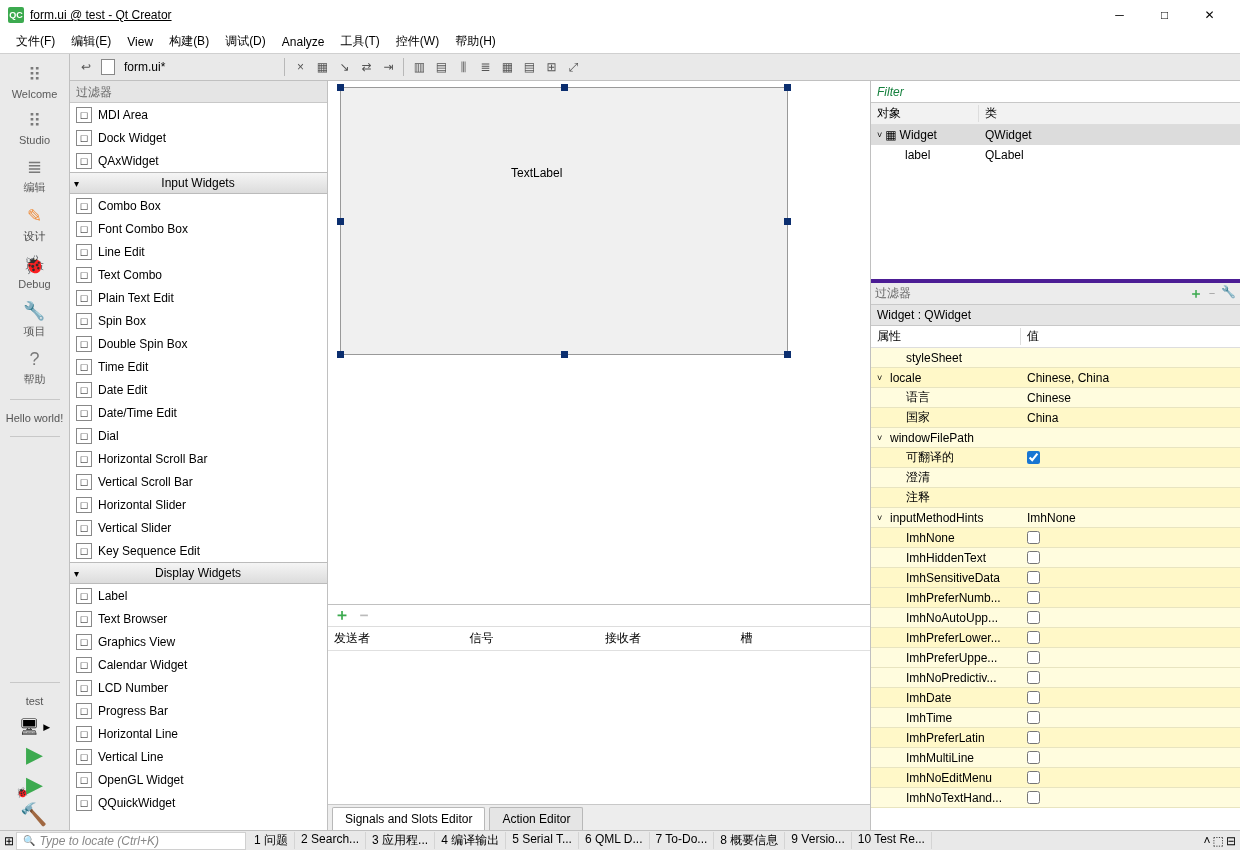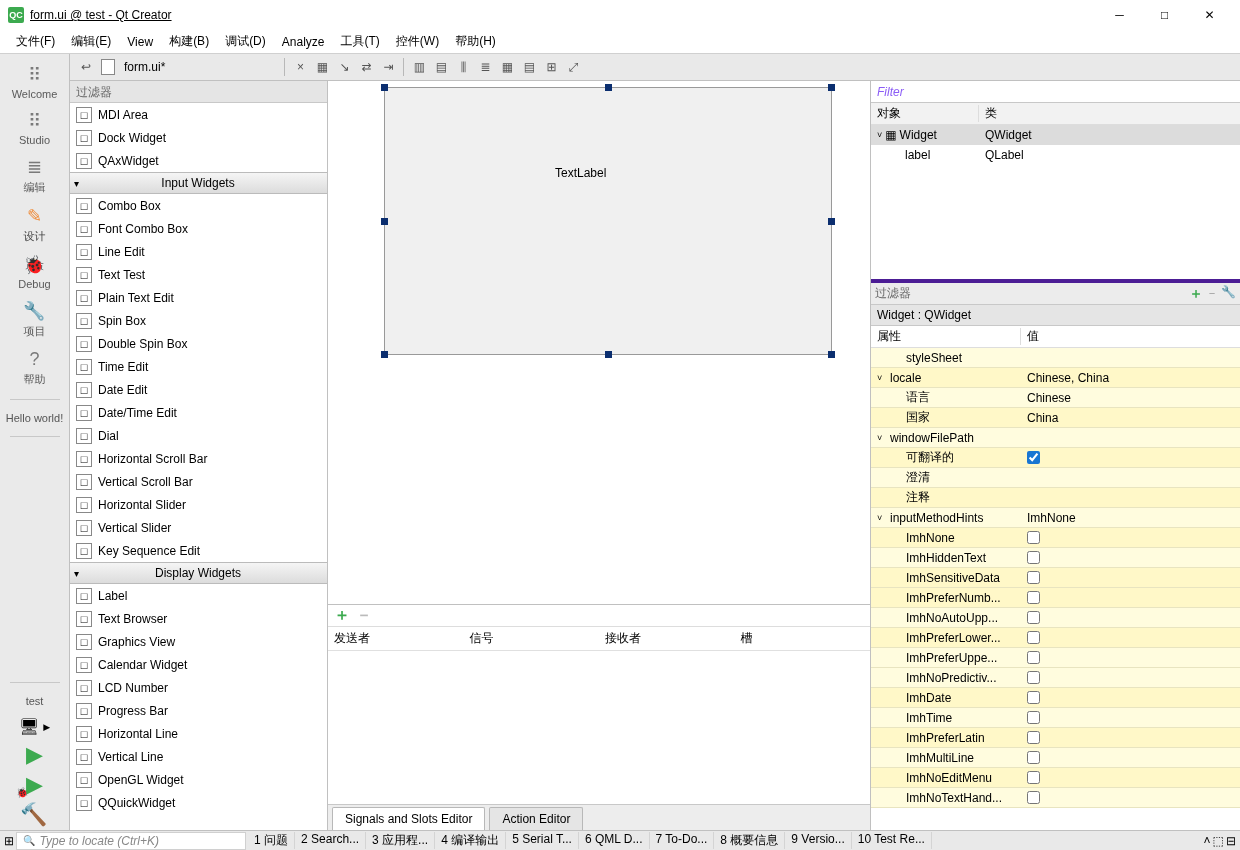--- a/index.html
+++ b/index.html
@@ -46,41 +46,41 @@
 .wb-scroll { flex:1; overflow-y:auto; }
 .wb-cat { background: linear-gradient(#f5f5f5,#dcdcdc); border:1px solid #bbb; border-left:none; border-right:none; height:22px; display:flex; align-items:center; padding-left:4px; font-weight:normal; }
 .wb-cat::before { content:"▾"; margin-right:6px; font-size:10px; }
 .wb-cat .cat-title { flex:1; text-align:center; margin-left:-16px; }
 .wb-item { height:23px; display:flex; align-items:center; padding-left:6px; gap:6px; cursor:pointer; }
 .wb-item .wi-icon { width:16px; height:16px; display:inline-flex; align-items:center; justify-content:center; font-size:11px; }
 
 
 .canvas-wrap { flex:1; display:flex; flex-direction:column; background:#eee; } 
 .canvas-scroll { flex:1; overflow:auto; position:relative; background:#fff; border-bottom:1px solid #c0c0c0; }
-.form-widget { position:absolute; left:12px; top:6px; width:448px; height:268px; background-image: radial-gradient(#b0b0b0 0.6px, transparent 0.6px); background-size: 8px 8px; background-color:#f0f0f0; border:1px solid #999;margin-left:44px; }
+.form-widget { position:absolute; left:12px; top:6px; width:448px; height:268px; background-image: radial-gradient(#b0b0b0 0.6px, transparent 0.6px); background-size: 8px 8px; background-color:#f0f0f0; border:1px solid #999; }
 .sel-handle { position:absolute; width:7px; height:7px; background:#0b2e6f; }
 .htl{left:-4px;top:-4px}.htc{left:50%;margin-left:-3px;top:-4px}.htr{right:-4px;top:-4px}
 .hml{left:-4px;top:50%;margin-top:-3px}.hmr{right:-4px;top:50%;margin-top:-3px}
 .hbl{left:-4px;bottom:-4px}.hbc{left:50%;margin-left:-3px;bottom:-4px}.hbr{right:-4px;bottom:-4px}
 .textlabel { position:absolute; left:170px; top:78px; }
 
 
 .sigslot { height:225px; background:#fff; display:flex; flex-direction:column; }
 .sigslot-tb { height:22px; display:flex; align-items:center; gap:6px; padding:0 6px; border-bottom:1px solid #ddd; }
 .sigslot-tb .plus { color:#3caa4f; font-size:16px; font-weight:bold; }
 .sigslot-tb .minus { color:#bbb; font-size:16px; font-weight:bold; }
 .sigslot thead th { text-align:left; font-weight:normal; padding:3px 6px; border-bottom:1px solid #e0e0e0; }
 .sigslot table { width:100%; border-collapse:collapse; }
 .sigslot-tabs { height:26px; display:flex; align-items:flex-end; border-top:1px solid #c8c8c8; background:#ededed;}
 .sigslot-tabs .tab { padding:4px 12px; background:#fff; border:1px solid #b8b8b8; border-bottom:none; margin-left:4px; border-radius:2px 2px 0 0; cursor:pointer; }
 .sigslot-tabs .tab.inactive { background:#e5e5e5; }
 
 
 .inspector { width:370px; display:flex; flex-direction:column; border-left:1px solid #c0c0c0; background:#fff; }
-.insp-filter { height:22px; border-bottom:1px solid #c8c8c8; padding:0 6px; line-height:22px; color:#8b5cf6; font-style:italic; }
+.insp-filter { height:22px; border-bottom:1px solid #c8c8c8; padding:0 6px; line-height:22px; color:#15803d; font-style:italic; }
 .obj-tree { height:180px; border-bottom:4px solid #4c1d95; overflow:auto; }
 .obj-head { display:flex; height:22px; align-items:center; background:#f2f2f2; border-bottom:1px solid #ddd; }
 .obj-head div { padding:0 6px; }
 .obj-head .c1 { width:108px; border-right:1px solid #ddd; }
 .obj-row { display:flex; height:20px; align-items:center; }
 .obj-row.sel { background:#dcdcdc; }
 .obj-row .c1 { width:108px; padding-left:6px; display:flex; align-items:center; gap:3px; }
 .obj-row .c2 { padding-left:6px; }
 .obj-row .caret { font-size:9px; }
 
@@ -217,21 +217,21 @@
             <div class="wb-item">
               <span class="wi-icon ic">□</span>
               <span>Font Combo Box</span>
             </div>
             <div class="wb-item">
               <span class="wi-icon ic">□</span>
               <span>Line Edit</span>
             </div>
             <div class="wb-item">
               <span class="wi-icon ic">□</span>
-              <span>Text Test</span>
+              <span>Text Combo</span>
             </div>
             <div class="wb-item">
               <span class="wi-icon ic">□</span>
               <span>Plain Text Edit</span>
             </div>
             <div class="wb-item">
               <span class="wi-icon ic">□</span>
               <span>Spin Box</span>
             </div>
             <div class="wb-item">

